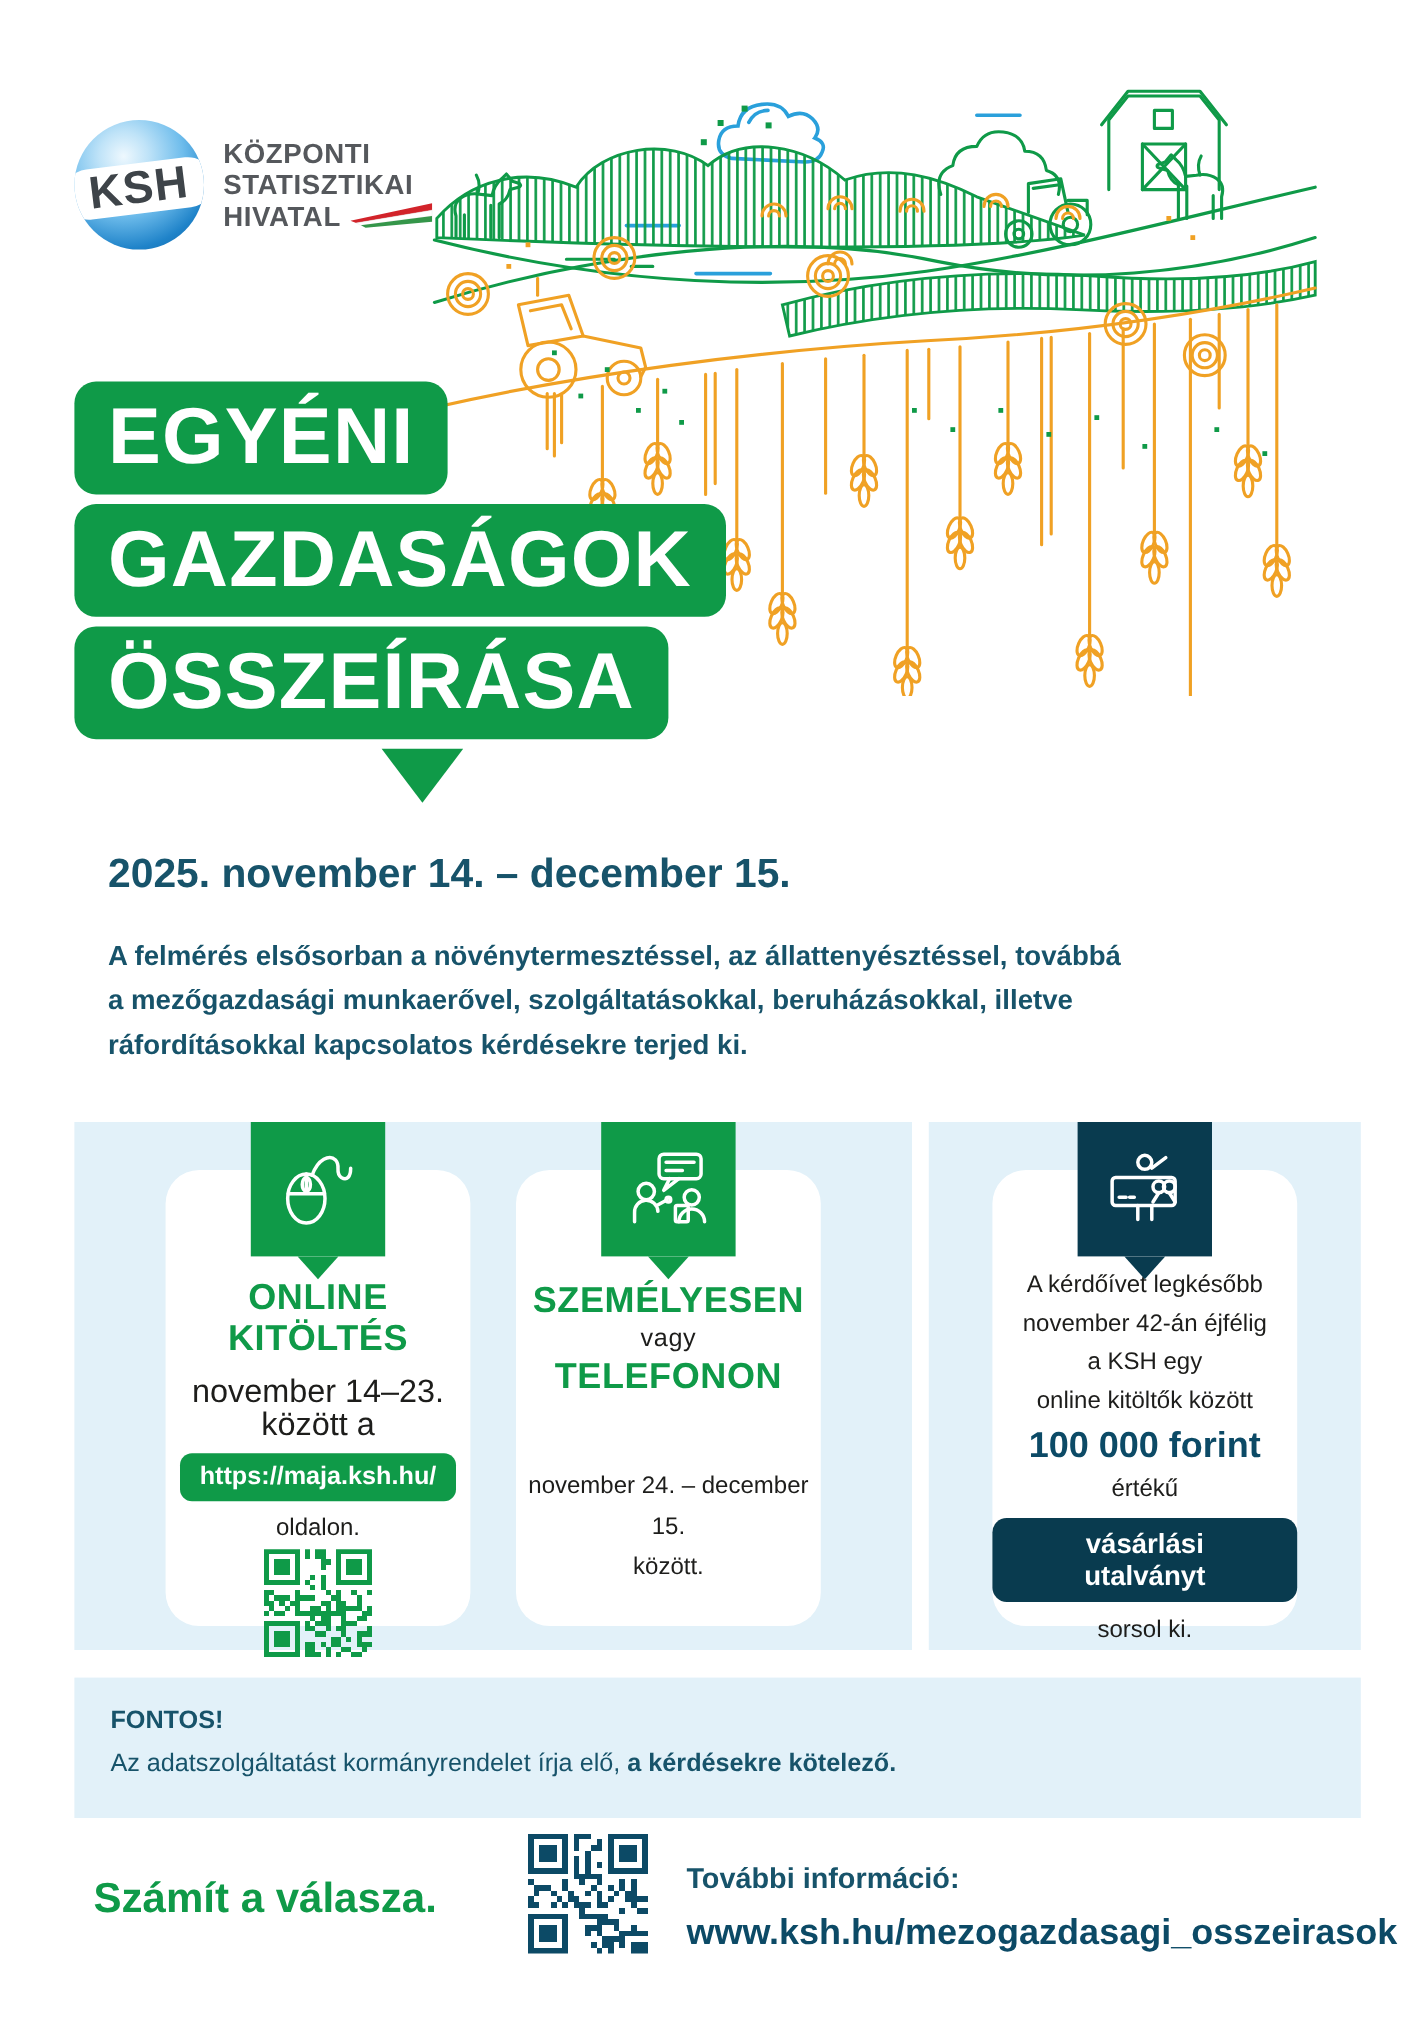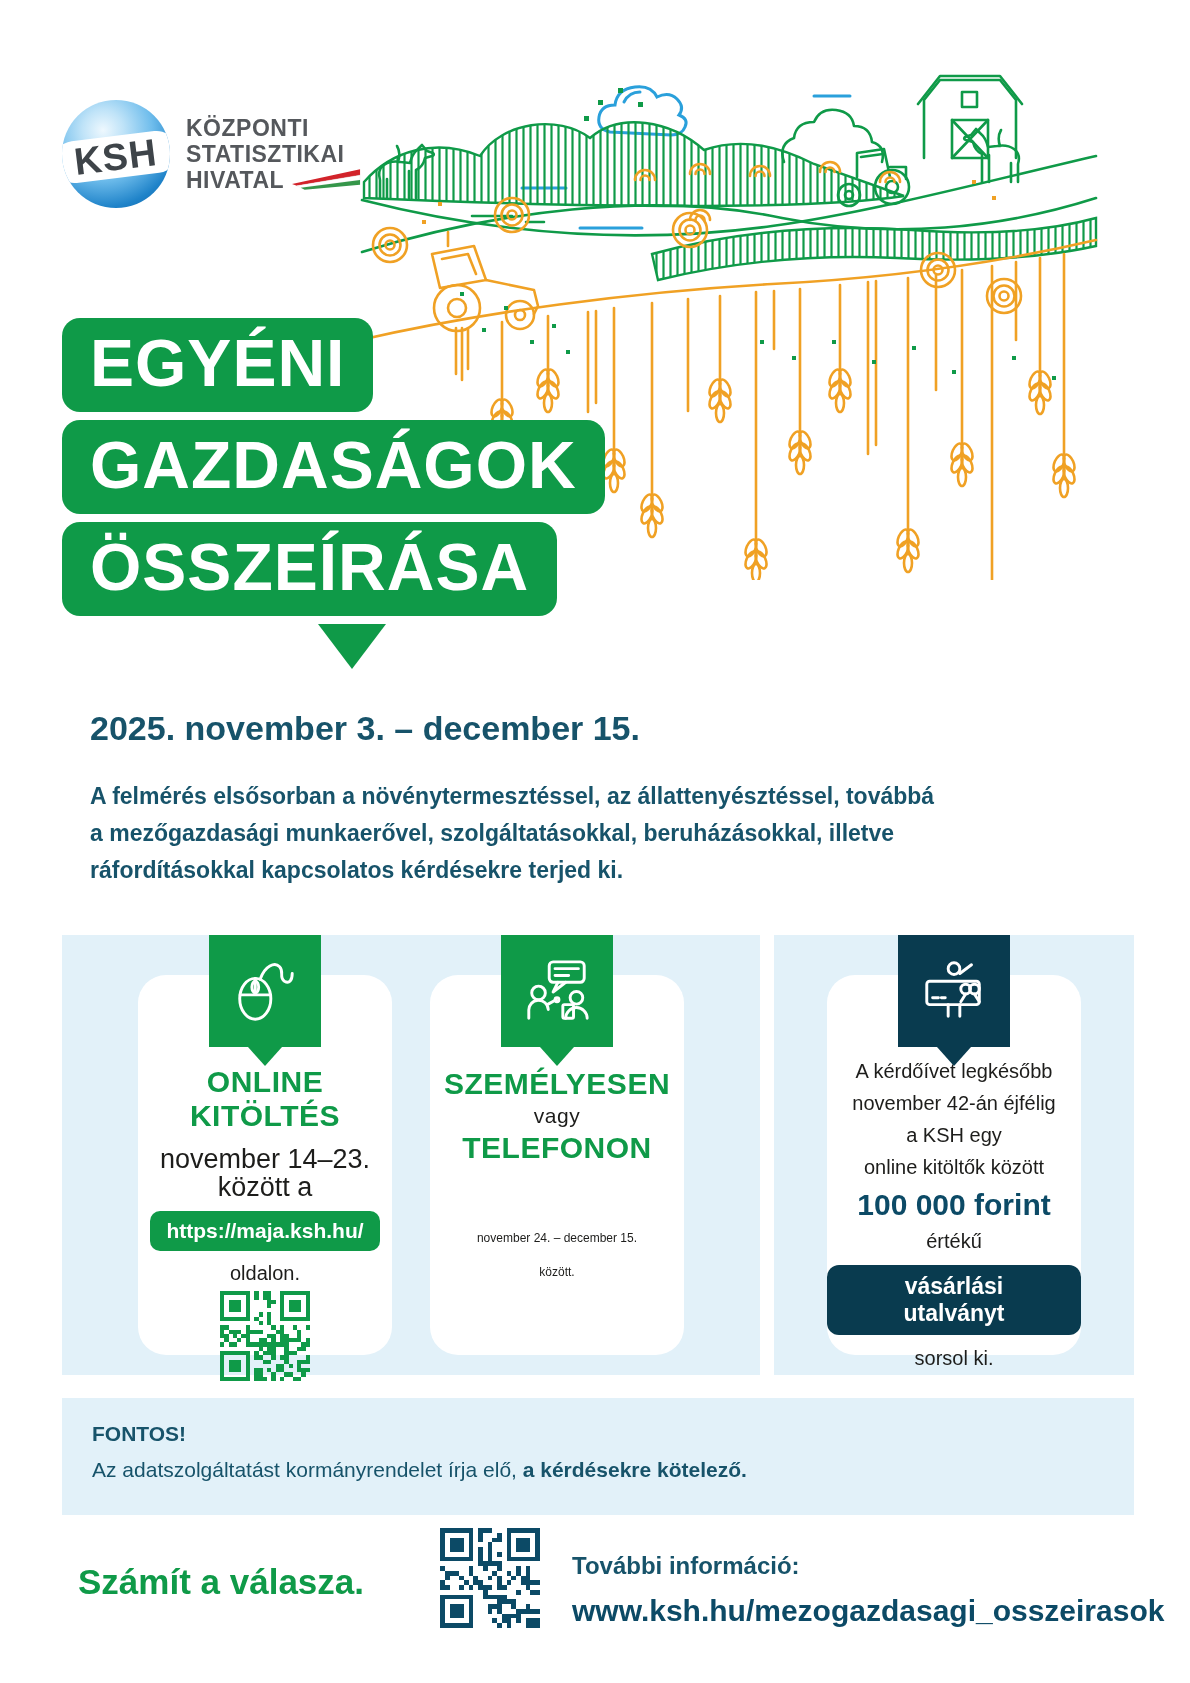--- a/index.html
+++ b/index.html
@@ -53,21 +53,21 @@
   .ctitle{margin-top:90px;font-weight:bold;font-size:30px;line-height:34px;color:var(--green);letter-spacing:.5px;}
   .ctitle.t2{margin-top:92px;}
   .cmid{font-size:21px;line-height:30px;color:#1d1d1b;font-weight:normal;}
   .clead{margin-top:12px;font-size:27px;line-height:28px;color:#1d1d1b;}
   .cpill{display:inline-block;margin-top:10px;background:var(--green);color:#fff;font-weight:bold;font-size:21px;
     padding:8px 16px;border-radius:10px;}
   .ctail{margin-top:8px;font-size:20px;line-height:28px;color:#1d1d1b;}
   .qr{display:inline-block;margin-top:4px;width:90px;height:90px;}
   .qr-green{color:var(--green);}
   .qr-teal{color:var(--deep);}
-  .cbody2{margin-top:56px;font-size:12px;line-height:34px;color:#1d1d1b;}
+  .cbody2{margin-top:56px;font-size:20px;line-height:34px;color:#1d1d1b;}
   .cbody3{margin-top:80px;font-size:20px;line-height:32px;color:#1d1d1b;}
   .amount{margin-top:2px;font-weight:bold;font-size:30px;line-height:40px;color:var(--deep);}
   .suffix{font-size:20px;line-height:32px;color:#1d1d1b;}
   .vpill{display:inline-block;margin-top:8px;background:var(--dark);color:#fff;font-weight:bold;font-size:23px;
     padding:8px 36px;border-radius:12px;}
   .closing{margin-top:8px;font-size:20px;line-height:30px;color:#1d1d1b;}
 
   
   .important{position:absolute;left:62px;top:1398px;width:1072px;height:117px;background:var(--lblue);
     box-sizing:border-box;padding:24px 30px;}
@@ -252,21 +252,21 @@
       <rect class="do" x="620" y="140" width="4" height="4"></rect>
         <rect class="do" x="640" y="156" width="4" height="4"></rect>
     </g>
   </svg>
 
   <div class="hero">
     <div class="tblock">EGYÉNI</div>
     <div class="tblock">GAZDASÁGOK</div>
     <div class="tblock">ÖSSZEÍRÁSA</div>
     <div class="tpointer"></div>
-    <div class="date">2025. november 3. – december 15.</div>
+    <div class="date">2025. november 14. – december 15.</div>
     <div class="intro">
       <div>A felmérés elsősorban a növénytermesztéssel, az állattenyésztéssel, továbbá</div>
       <div>a mezőgazdasági munkaerővel, szolgáltatásokkal, beruházásokkal, illetve</div>
       <div>ráfordításokkal kapcsolatos kérdésekre terjed ki.</div>
     </div>
   </div>
 
   <div class="cards">
     <div class="panel a">
 

